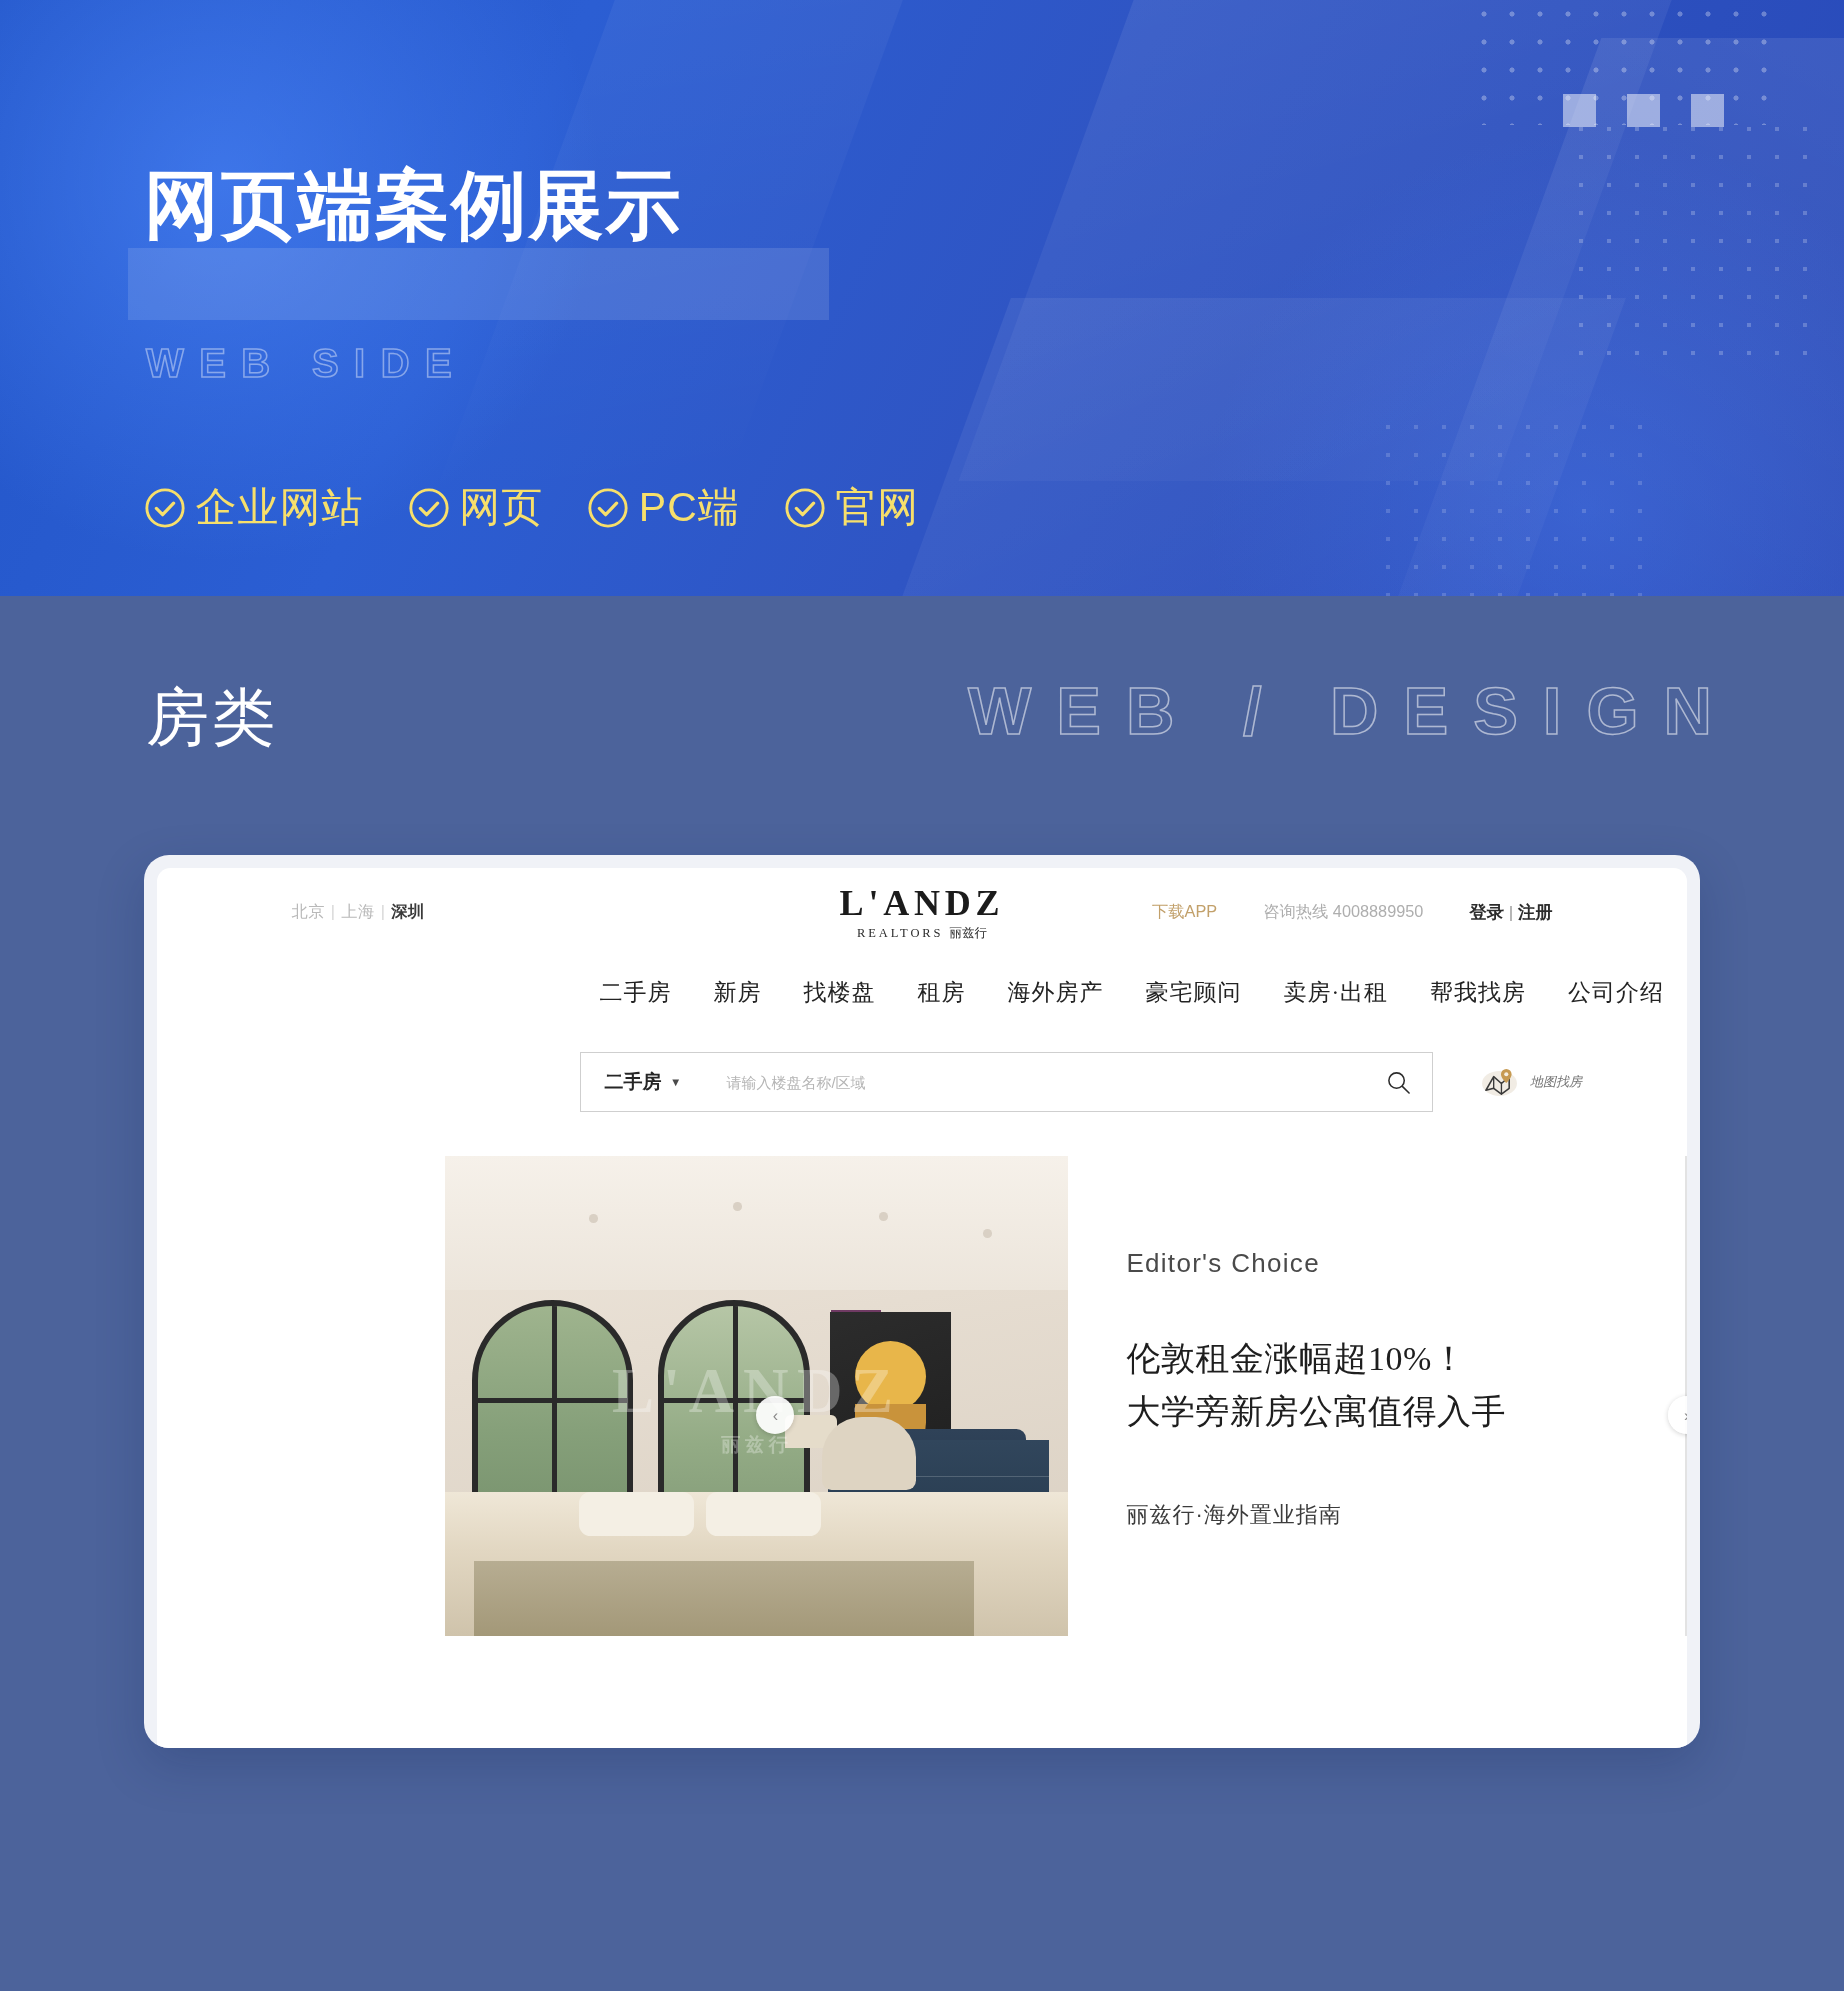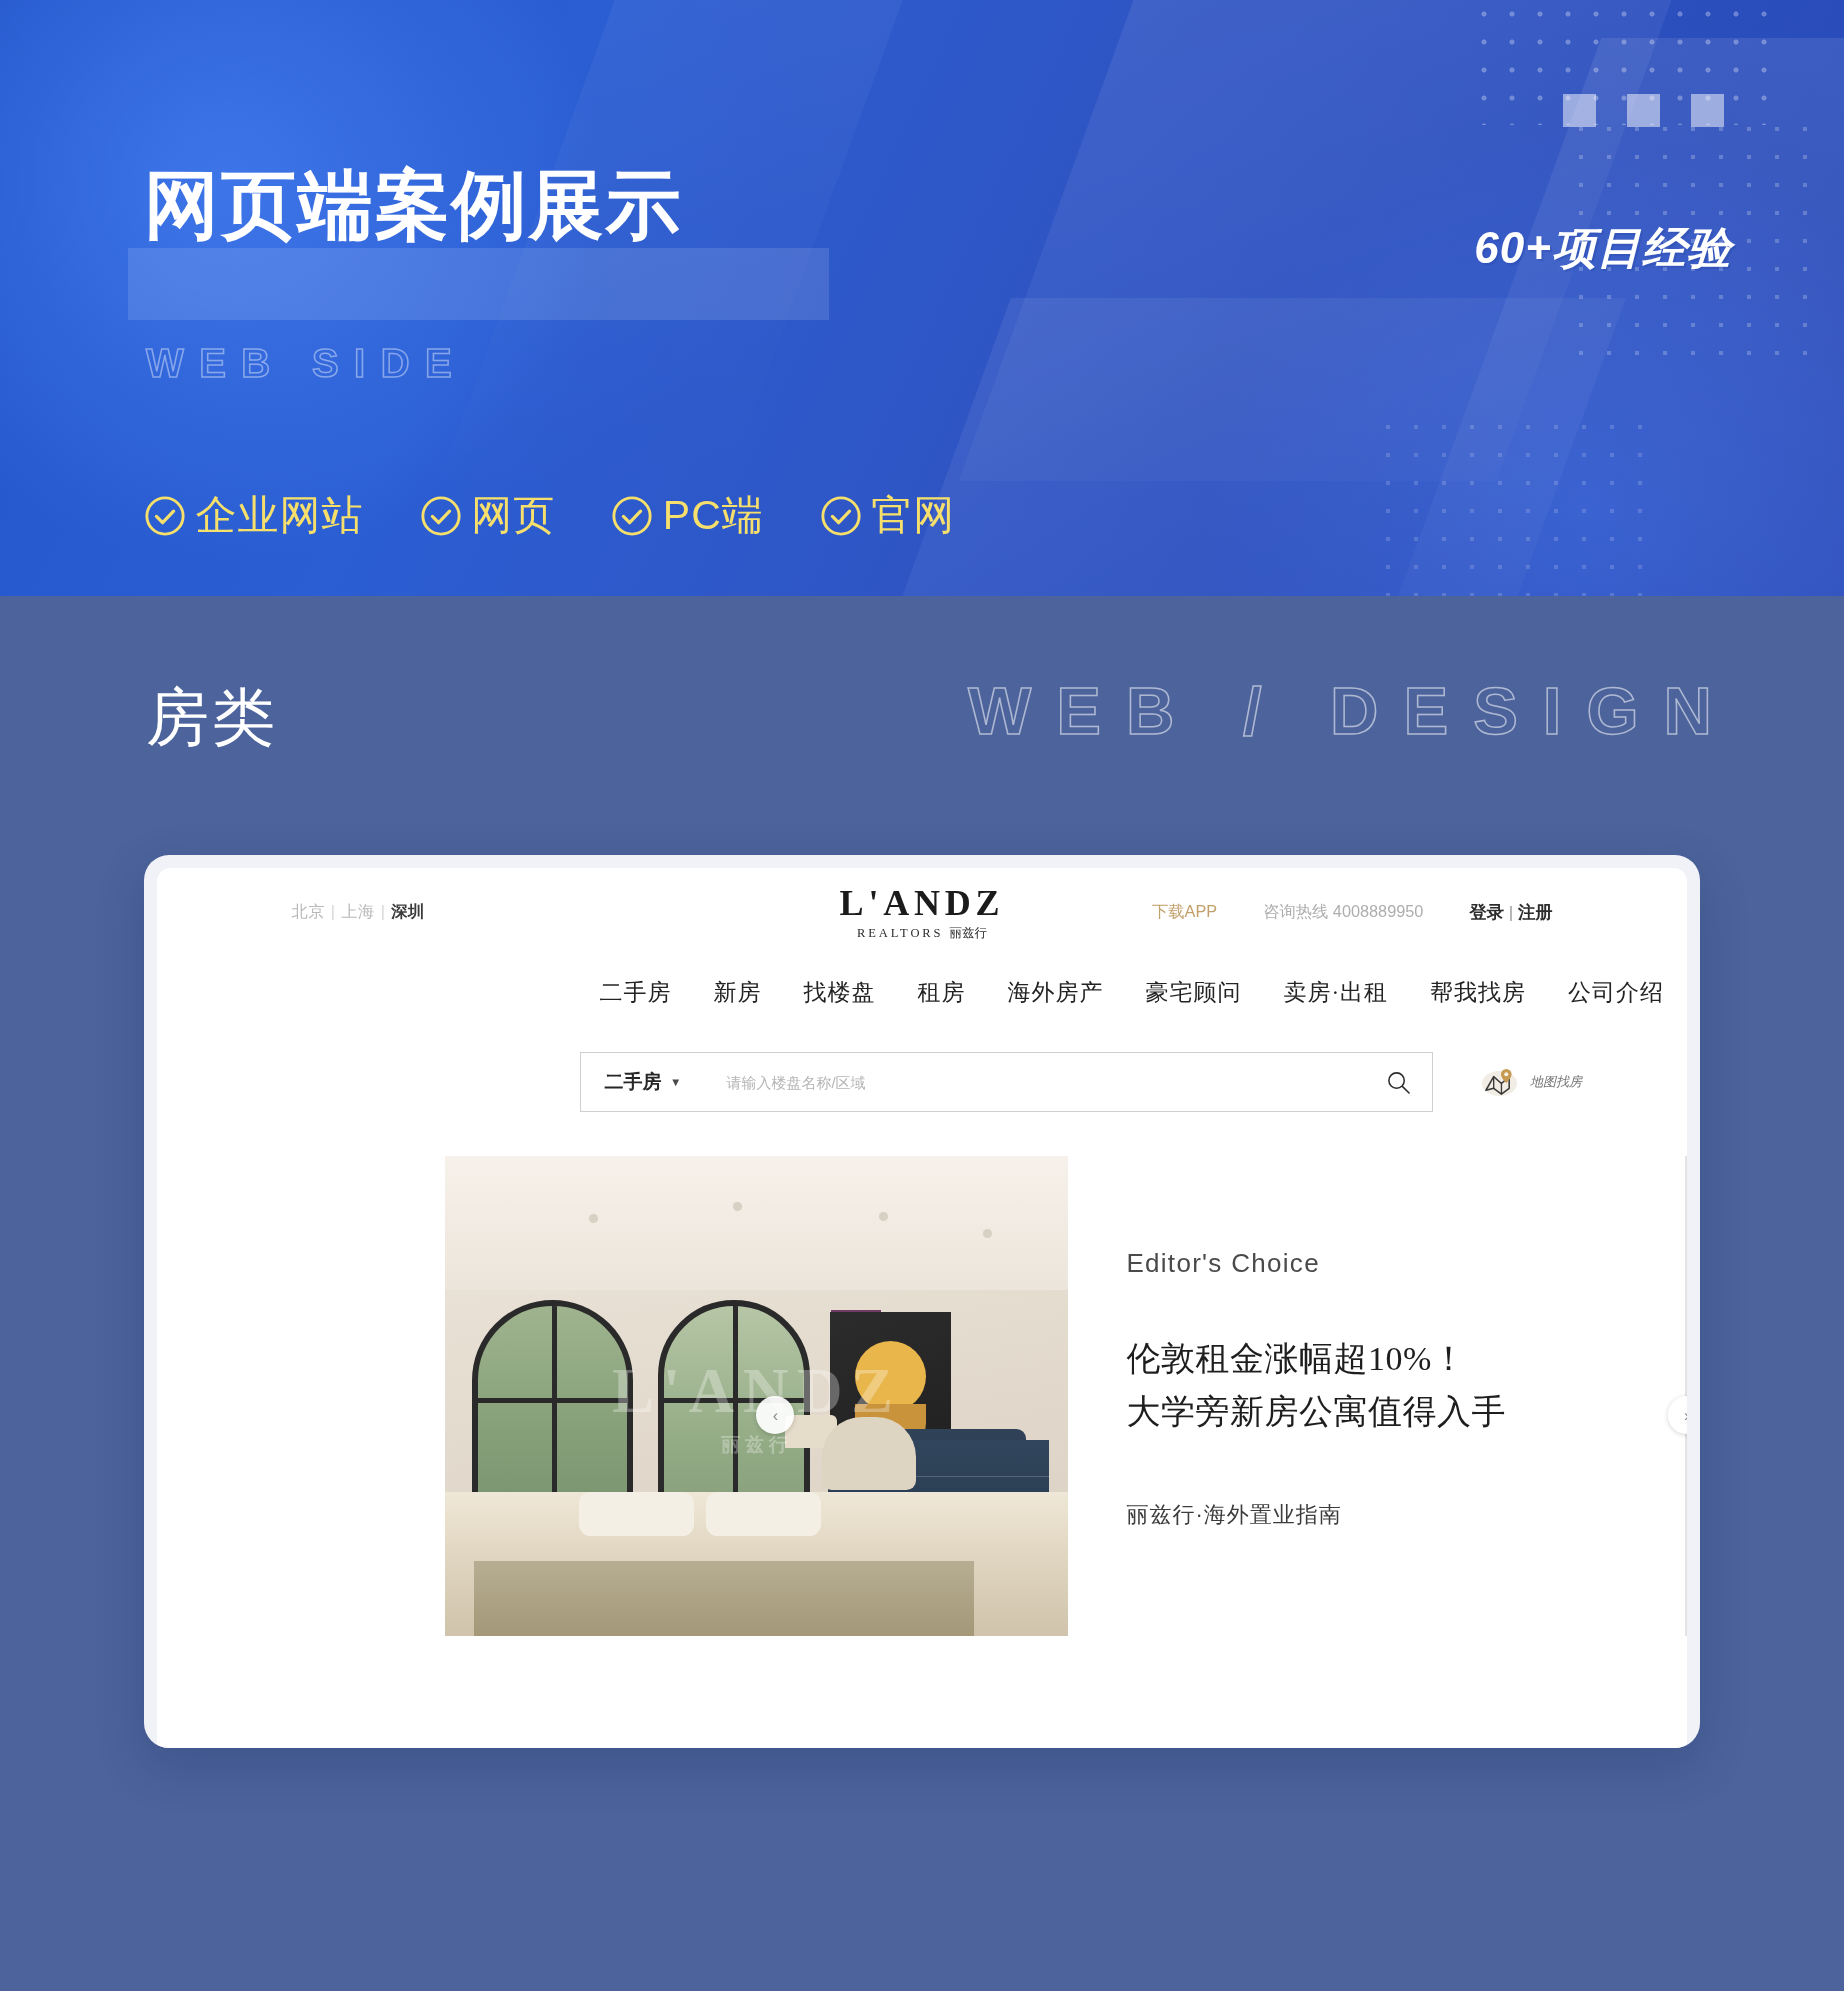--- a/index.html
+++ b/index.html
@@ -78,21 +78,21 @@
     white-space:nowrap;
   }
   .hero-badge{
     position:absolute; right:113px; top:219px;
     font-size:44px; font-weight:bold; font-style:italic; color:#ffffff;
     letter-spacing:1px; white-space:nowrap;
     text-shadow:1.9px 1.9px 0 rgba(20,50,140,.18);
   }
   .feature-row{
     position:absolute; left:144px; top:480px;
-    display:flex; align-items:center; gap:56px;margin-top:8px;
+    display:flex; align-items:center; gap:44px;
   }
   .feature{ display:flex; align-items:center; gap:9.6px; }
   .check-ic{ width:42px; height:42px; flex:none; display:block; }
   .feature-label{
     font-size:41px; color:#F7DF6B; letter-spacing:1px; white-space:nowrap;
   }
 
   
   .sec2{ position:relative; width:1845px; height:1247px; background:#4c639b; overflow:hidden; }
   .sec2-title{
@@ -297,21 +297,20 @@
 
   <div class="sq-row">
     <span class="sq"></span>
     <span class="sq"></span>
     <span class="sq"></span>
   </div>
 
   <div class="hero-band"></div>
   <div class="hero-title">网页端案例展示</div>
   <div class="hero-sub">WEB SIDE</div>
-  <div class="hero-badge">60+项目经验</div>
 
   <div class="feature-row">
     <div class="feature">
       <svg class="check-ic" viewBox="0 0 44 44">
         <circle cx="22" cy="22" r="19" fill="none" stroke="#F7DF6B" stroke-width="3"></circle>
         <polyline points="13,22.5 19.5,29 31,17" fill="none" stroke="#F7DF6B" stroke-width="3.4" stroke-linecap="round" stroke-linejoin="round"></polyline>
       </svg>
       <span class="feature-label">企业网站</span>
     </div>
     <div class="feature">

